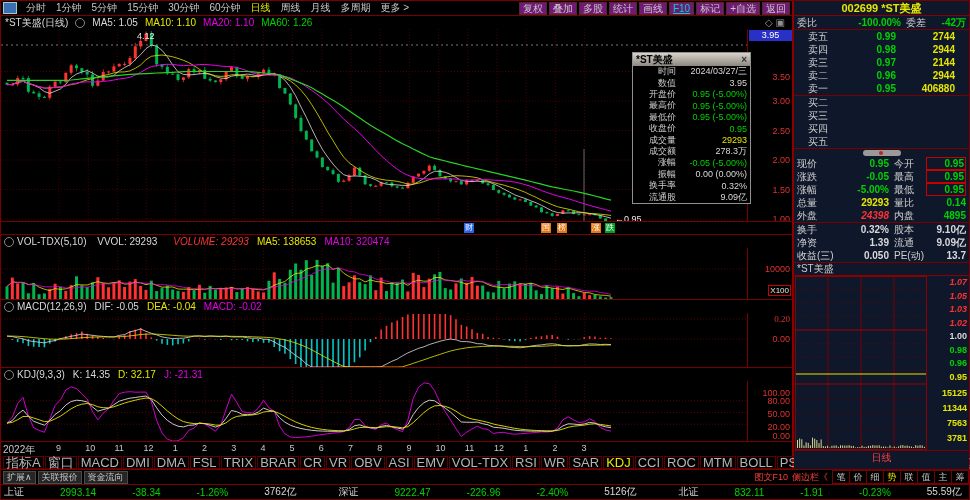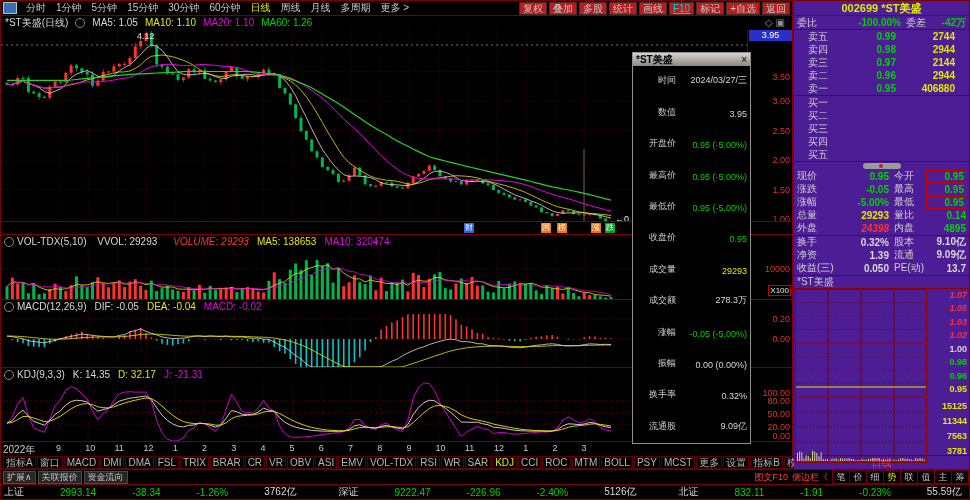--- a/index.html
+++ b/index.html
@@ -1,28 +1,28 @@
 <!DOCTYPE html>
 <html><head>
 <meta charset="utf-8">
 <style>
   html,body{margin:0;padding:0;background:#000;}
   body{width:970px;height:500px;overflow:hidden;font-family:"Liberation Sans","DejaVu Sans",sans-serif;font-size:10px;color:#c8c8c8;-webkit-font-smoothing:none;}
   .app{width:968px;height:498px;border:1px solid #780000;background:#000;display:flex;flex-direction:column;}
   .main-area{display:flex;height:468px;}
   .left-col{width:791px;border-right:2px solid #8c0000;display:flex;flex-direction:column;background:#000;}
-  .right-col{width:175px;display:flex;flex-direction:column;background:#4c1d95;}
+  .right-col{width:175px;display:flex;flex-direction:column;background:#0f172a;}
   
   .topbar{height:14px;display:flex;align-items:center;border-bottom:1px solid #780000;white-space:nowrap;}
   .win-icon{width:12px;height:10px;background:#3c6eb4;border:1px solid #9cc;margin:0 4px 0 2px;}
   .periods{display:flex;align-items:center;}
   .period{margin:0 5px;color:#c8c8c8;cursor:default;}
   .period.active{color:#e6e600;}
   .tools{margin-left:auto;display:flex;align-items:center;margin-right:2px;}
-  .tool{border:1px solid #4a2a2a;background:#b91c1c;padding:0 3px;margin-left:2px;height:11px;line-height:11px;color:#c8c8c8;}
+  .tool{border:1px solid #4a2a2a;background:#701a75;padding:0 3px;margin-left:2px;height:11px;line-height:11px;color:#c8c8c8;}
   .tool.cyan{color:#00d2d2;text-decoration:underline;}
   
   .chart-header{height:13px;display:flex;align-items:center;padding-left:4px;white-space:nowrap;}
   .chart-header span{margin-right:7px;}
   .dot-icon{width:8px;height:8px;border:1px solid #888;border-radius:50%;display:inline-block;margin-right:7px;}
   .corner{margin-left:auto;color:#909090;margin-right:4px;}
   
   .pane{position:relative;border-bottom:1px solid #780000;overflow:hidden;}
   .pane svg.plot{position:absolute;left:0;top:0;}
   .axis{position:absolute;left:746px;top:0;bottom:0;width:45px;border-left:1px solid #780000;}
@@ -31,29 +31,29 @@
   .unit-box{position:absolute;right:2px;border:1px solid #c80000;color:#e8e8e8;font-size:8px;padding:0 1px;line-height:9px;}
   .pane-header{height:13px;display:flex;align-items:center;padding-left:3px;white-space:nowrap;border-bottom:0;}
   .pane-header span{margin-right:8px;}
   
   .badges-row{height:12px;position:relative;border-bottom:1px solid #780000;}
   .badge{position:absolute;top:1px;height:10px;line-height:10px;padding:0 1px;font-size:8px;color:#fff;}
   
   .tooltip{position:absolute;left:632px;top:52px;width:117px;background:#000;border:1px solid #909090;z-index:30;}
   .tooltip-head{height:13px;background:linear-gradient(#d8d4cc,#8c8880);color:#000;display:flex;align-items:center;padding:0 3px;font-weight:bold;}
   .tooltip-head .x{margin-left:auto;color:#333;cursor:default;}
-  .trow{display:flex;height:11.4px;align-items:flex-end;padding:10px 3px;}
+  .trow{display:flex;height:11.4px;align-items:center;padding:0 3px;}
   .trow .tl{width:40px;text-align:right;color:#d0d0d0;font-size:9px;}
   .trow .tv{flex:1;text-align:right;font-size:9px;}
   
   .xaxis{height:13px;position:relative;color:#c8c8c8;}
   .xaxis .yr{position:absolute;left:2px;top:1px;}
   .xaxis .mo{position:absolute;top:1px;font-size:9px;}
   
-  .indicator-bar{height:14px;display:flex;align-items:center;padding-left:2px;white-space:nowrap;font-size:10px;border-bottom:0;}
+  .indicator-bar{height:14px;display:flex;align-items:center;padding-left:2px;white-space:nowrap;font-size:13px;border-bottom:0;}
   .ind{border:1px solid #5f0000;padding:0 2px;margin-right:1px;height:11px;line-height:11px;color:#b4b4b4;}
   .ind.active{color:#e6e600;}
   .ind-right{margin-left:auto;display:flex;margin-right:3px;}
   .ext-bar{height:14px;display:flex;align-items:center;border-top:1px solid #780000;white-space:nowrap;font-size:9px;}
   .extitem{background:#262626;border:1px solid #4a4a4a;color:#c8c8c8;padding:0 3px;margin-left:2px;height:11px;line-height:11px;}
   .extlinks{margin-left:auto;display:flex;}
   .extlink{color:#ff3c3c;margin-right:4px;}
   .side-tabs{display:flex;}
   .stab{width:16px;text-align:center;border:1px solid #780000;border-right:0;height:12px;line-height:12px;color:#c8c8c8;}
   .stab:last-child{border-right:1px solid #780000;}
@@ -718,21 +718,21 @@
             <line x1="583.26" y1="26" x2="583.26" y2="24.133210957706947" stroke="#ff3232" stroke-width="1.6"></line>
             <line x1="588.605" y1="26" x2="588.605" y2="23.162474997895824" stroke="#ff3232" stroke-width="1.6"></line>
             <line x1="593.9499999999999" y1="26" x2="593.9499999999999" y2="23.58341385502189" stroke="#ff3232" stroke-width="1.6"></line>
             <line x1="599.295" y1="26" x2="599.295" y2="24.82983203324816" stroke="#ff3232" stroke-width="1.6"></line>
             <line x1="604.64" y1="26" x2="604.64" y2="24.630348665559932" stroke="#ff3232" stroke-width="1.6"></line>
             <line x1="609.985" y1="26" x2="609.985" y2="25.225976552088348" stroke="#ff3232" stroke-width="1.6"></line>
             <polyline points="6.0,23.1 11.3,23.6 16.7,24.8 22.0,25.8 27.4,27.7 32.7,28.5 38.1,29.2 43.4,29.9 48.8,28.4 54.1,27.6 59.4,25.6 64.8,24.5 70.1,23.3 75.5,22.3 80.8,21.0 86.2,21.7 91.5,22.3 96.9,23.0 102.2,23.4 107.6,23.8 112.9,24.0 118.2,22.4 123.6,21.6 128.9,18.9 134.3,17.6 139.6,16.0 145.0,18.3 150.3,20.3 155.7,21.9 161.0,23.9 166.3,24.8 171.7,25.6 177.0,25.3 182.4,25.2 187.7,24.3 193.1,23.1 198.4,22.9 203.8,23.5 209.1,23.0 214.5,23.3 219.8,23.7 225.1,23.1 230.5,23.9 235.8,23.9 241.2,23.9 246.5,24.8 251.9,25.3 257.2,25.1 262.6,26.2 267.9,26.4 273.3,29.0 278.6,32.0 283.9,34.3 289.3,38.3 294.6,42.5 300.0,45.9 305.3,51.0 310.7,54.0 316.0,54.0 321.4,54.0 326.7,54.0 332.0,54.0 337.4,54.0 342.7,54.0 348.1,54.0 353.4,54.0 358.8,54.0 364.1,54.0 369.5,54.0 374.8,54.0 380.1,53.8 385.5,51.1 390.8,48.3 396.2,46.1 401.5,42.8 406.9,39.9 412.2,37.6 417.6,35.3 422.9,33.8 428.3,31.5 433.6,29.9 438.9,28.3 444.3,26.9 449.6,26.1 455.0,26.8 460.3,28.6 465.7,28.6 471.0,29.3 476.4,30.7 481.7,30.8 487.0,32.3 492.4,32.6 497.7,32.8 503.1,33.4 508.4,34.2 513.8,34.5 519.1,34.8 524.5,34.1 529.8,33.1 535.2,32.3 540.5,31.9 545.8,31.1 551.2,30.8 556.5,31.4 561.9,32.6 567.2,33.0 572.6,32.8 577.9,32.7 583.3,31.6 588.6,30.9 593.9,31.0 599.3,31.5 604.6,31.3 610.0,31.6" fill="none" stroke="#e0e0e0" stroke-width="0.8"></polyline>
             <polyline points="6.0,23.1 11.3,23.1 16.7,23.3 22.0,23.6 27.4,24.1 32.7,24.6 38.1,25.2 43.4,25.7 48.8,26.1 54.1,26.2 59.4,26.2 64.8,26.0 70.1,25.6 75.5,25.2 80.8,24.7 86.2,24.4 91.5,24.1 96.9,24.0 102.2,23.9 107.6,23.9 112.9,23.9 118.2,23.7 123.6,23.5 128.9,22.9 134.3,22.3 139.6,21.5 145.0,21.2 150.3,21.0 155.7,21.2 161.0,21.5 166.3,21.9 171.7,22.3 177.0,22.7 182.4,23.0 187.7,23.2 193.1,23.1 198.4,23.1 203.8,23.2 209.1,23.1 214.5,23.2 219.8,23.2 225.1,23.2 230.5,23.3 235.8,23.4 241.2,23.4 246.5,23.6 251.9,23.8 257.2,24.0 262.6,24.2 267.9,24.5 273.3,25.0 278.6,25.9 283.9,26.9 289.3,28.3 294.6,30.0 300.0,31.9 305.3,34.2 310.7,36.8 316.0,39.7 321.4,42.7 326.7,45.5 332.0,48.3 337.4,51.0 342.7,53.4 348.1,54.0 353.4,54.0 358.8,54.0 364.1,54.0 369.5,54.0 374.8,54.0 380.1,54.0 385.5,54.0 390.8,54.0 396.2,54.0 401.5,53.8 406.9,52.1 412.2,50.4 417.6,48.5 422.9,46.8 428.3,44.9 433.6,43.1 438.9,41.4 444.3,39.6 449.6,38.0 455.0,36.7 460.3,35.7 465.7,34.8 471.0,34.2 476.4,33.8 481.7,33.4 487.0,33.3 492.4,33.2 497.7,33.1 503.1,33.2 508.4,33.3 513.8,33.4 519.1,33.6 524.5,33.7 529.8,33.6 535.2,33.4 540.5,33.3 545.8,33.0 551.2,32.7 556.5,32.6 561.9,32.6 567.2,32.6 572.6,32.6 577.9,32.7 583.3,32.5 588.6,32.3 593.9,32.2 599.3,32.1 604.6,32.0 610.0,31.9" fill="none" stroke="#e6e600" stroke-width="0.8"></polyline>
           </svg>
         <div class="axis" id="macd-axis">
-            <div class="al" style="top: 1px;">0.20</div>
+            <div class="al" style="top: 1px; font-family: Liberation Serif, serif;">0.20</div>
             <div class="al" style="top: 21px;">0.00</div>
           </div>
       </div>
 
       <div class="pane-header">
         <span class="dot-icon" style="margin-right:3px;"></span>
         <span class="c-w">KDJ(9,3,3)</span>
         <span class="c-w">K: 14.35</span>
         <span class="c-y">D: 32.17</span>
         <span class="c-m">J: -21.31</span>
@@ -921,25 +921,20 @@
             <span class="ap c-g">0.96</span>
             <span class="av c-y">2944</span>
           </div>
           <div class="arow">
             <span class="al2">卖一</span>
             <span class="ap c-g">0.95</span>
             <span class="av c-y">406880</span>
           </div>
         </div>
       <div class="bids" id="bids">
-          <div class="arow">
-            <span class="al2">买一</span>
-            <span class="ap"></span>
-            <span class="av"></span>
-          </div>
           <div class="arow">
             <span class="al2">买二</span>
             <span class="ap"></span>
             <span class="av"></span>
           </div>
           <div class="arow">
             <span class="al2">买三</span>
             <span class="ap"></span>
             <span class="av"></span>
           </div>

